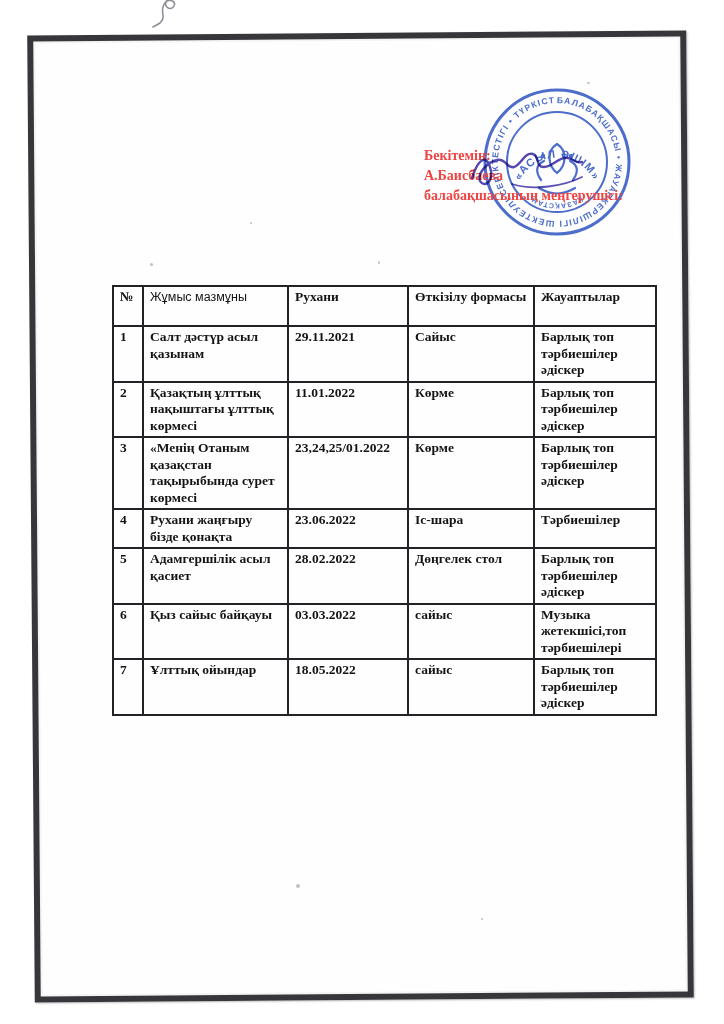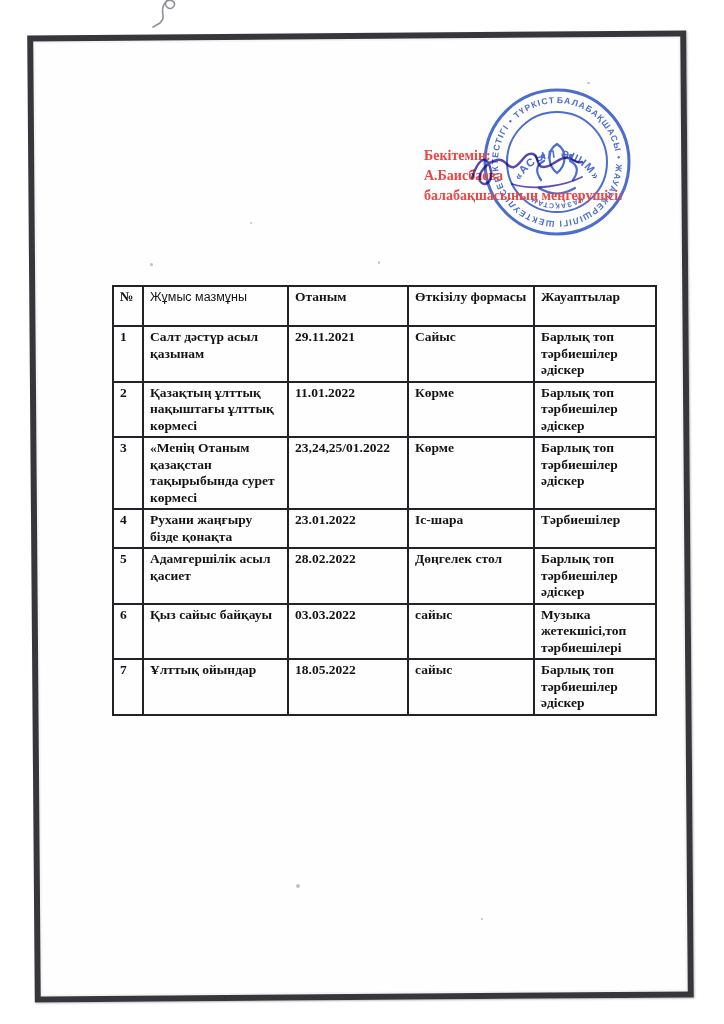--- a/index.html
+++ b/index.html
@@ -113,21 +113,21 @@
     <col style="width:30px">
       <col style="width:145px">
       <col style="width:120px">
     <col style="width:126px">
       <col style="width:122px">
   </colgroup>
   <thead>
     <tr>
       <th>№</th>
       <th class="h-task">Жұмыс мазмұны</th>
-      <th>Отаным</th>
+      <th>Рухани</th>
       <th>Өткізілу формасы</th>
       <th>Жауаптылар</th>
     </tr>
   </thead>
   <tbody>
       <tr>
         <td>1</td>
         <td>Салт дәстүр асыл қазынам</td>
         <td>29.11.2021</td>
         <td>Сайыс</td>
@@ -143,21 +143,21 @@
       <tr>
         <td>3</td>
         <td>«Менің Отаным қазақстан тақырыбында сурет көрмесі</td>
         <td>23,24,25/01.2022</td>
         <td>Көрме</td>
         <td>Барлық топ тәрбиешілер әдіскер</td>
       </tr>
       <tr>
         <td>4</td>
         <td>Рухани жаңғыру бізде қонақта</td>
-        <td>23.01.2022</td>
+        <td>23.06.2022</td>
         <td>Іс-шара</td>
         <td>Тәрбиешілер</td>
       </tr>
       <tr>
         <td>5</td>
         <td>Адамгершілік асыл қасиет</td>
         <td>28.02.2022</td>
         <td>Дөңгелек стол</td>
         <td>Барлық топ тәрбиешілер әдіскер</td>
       </tr>

